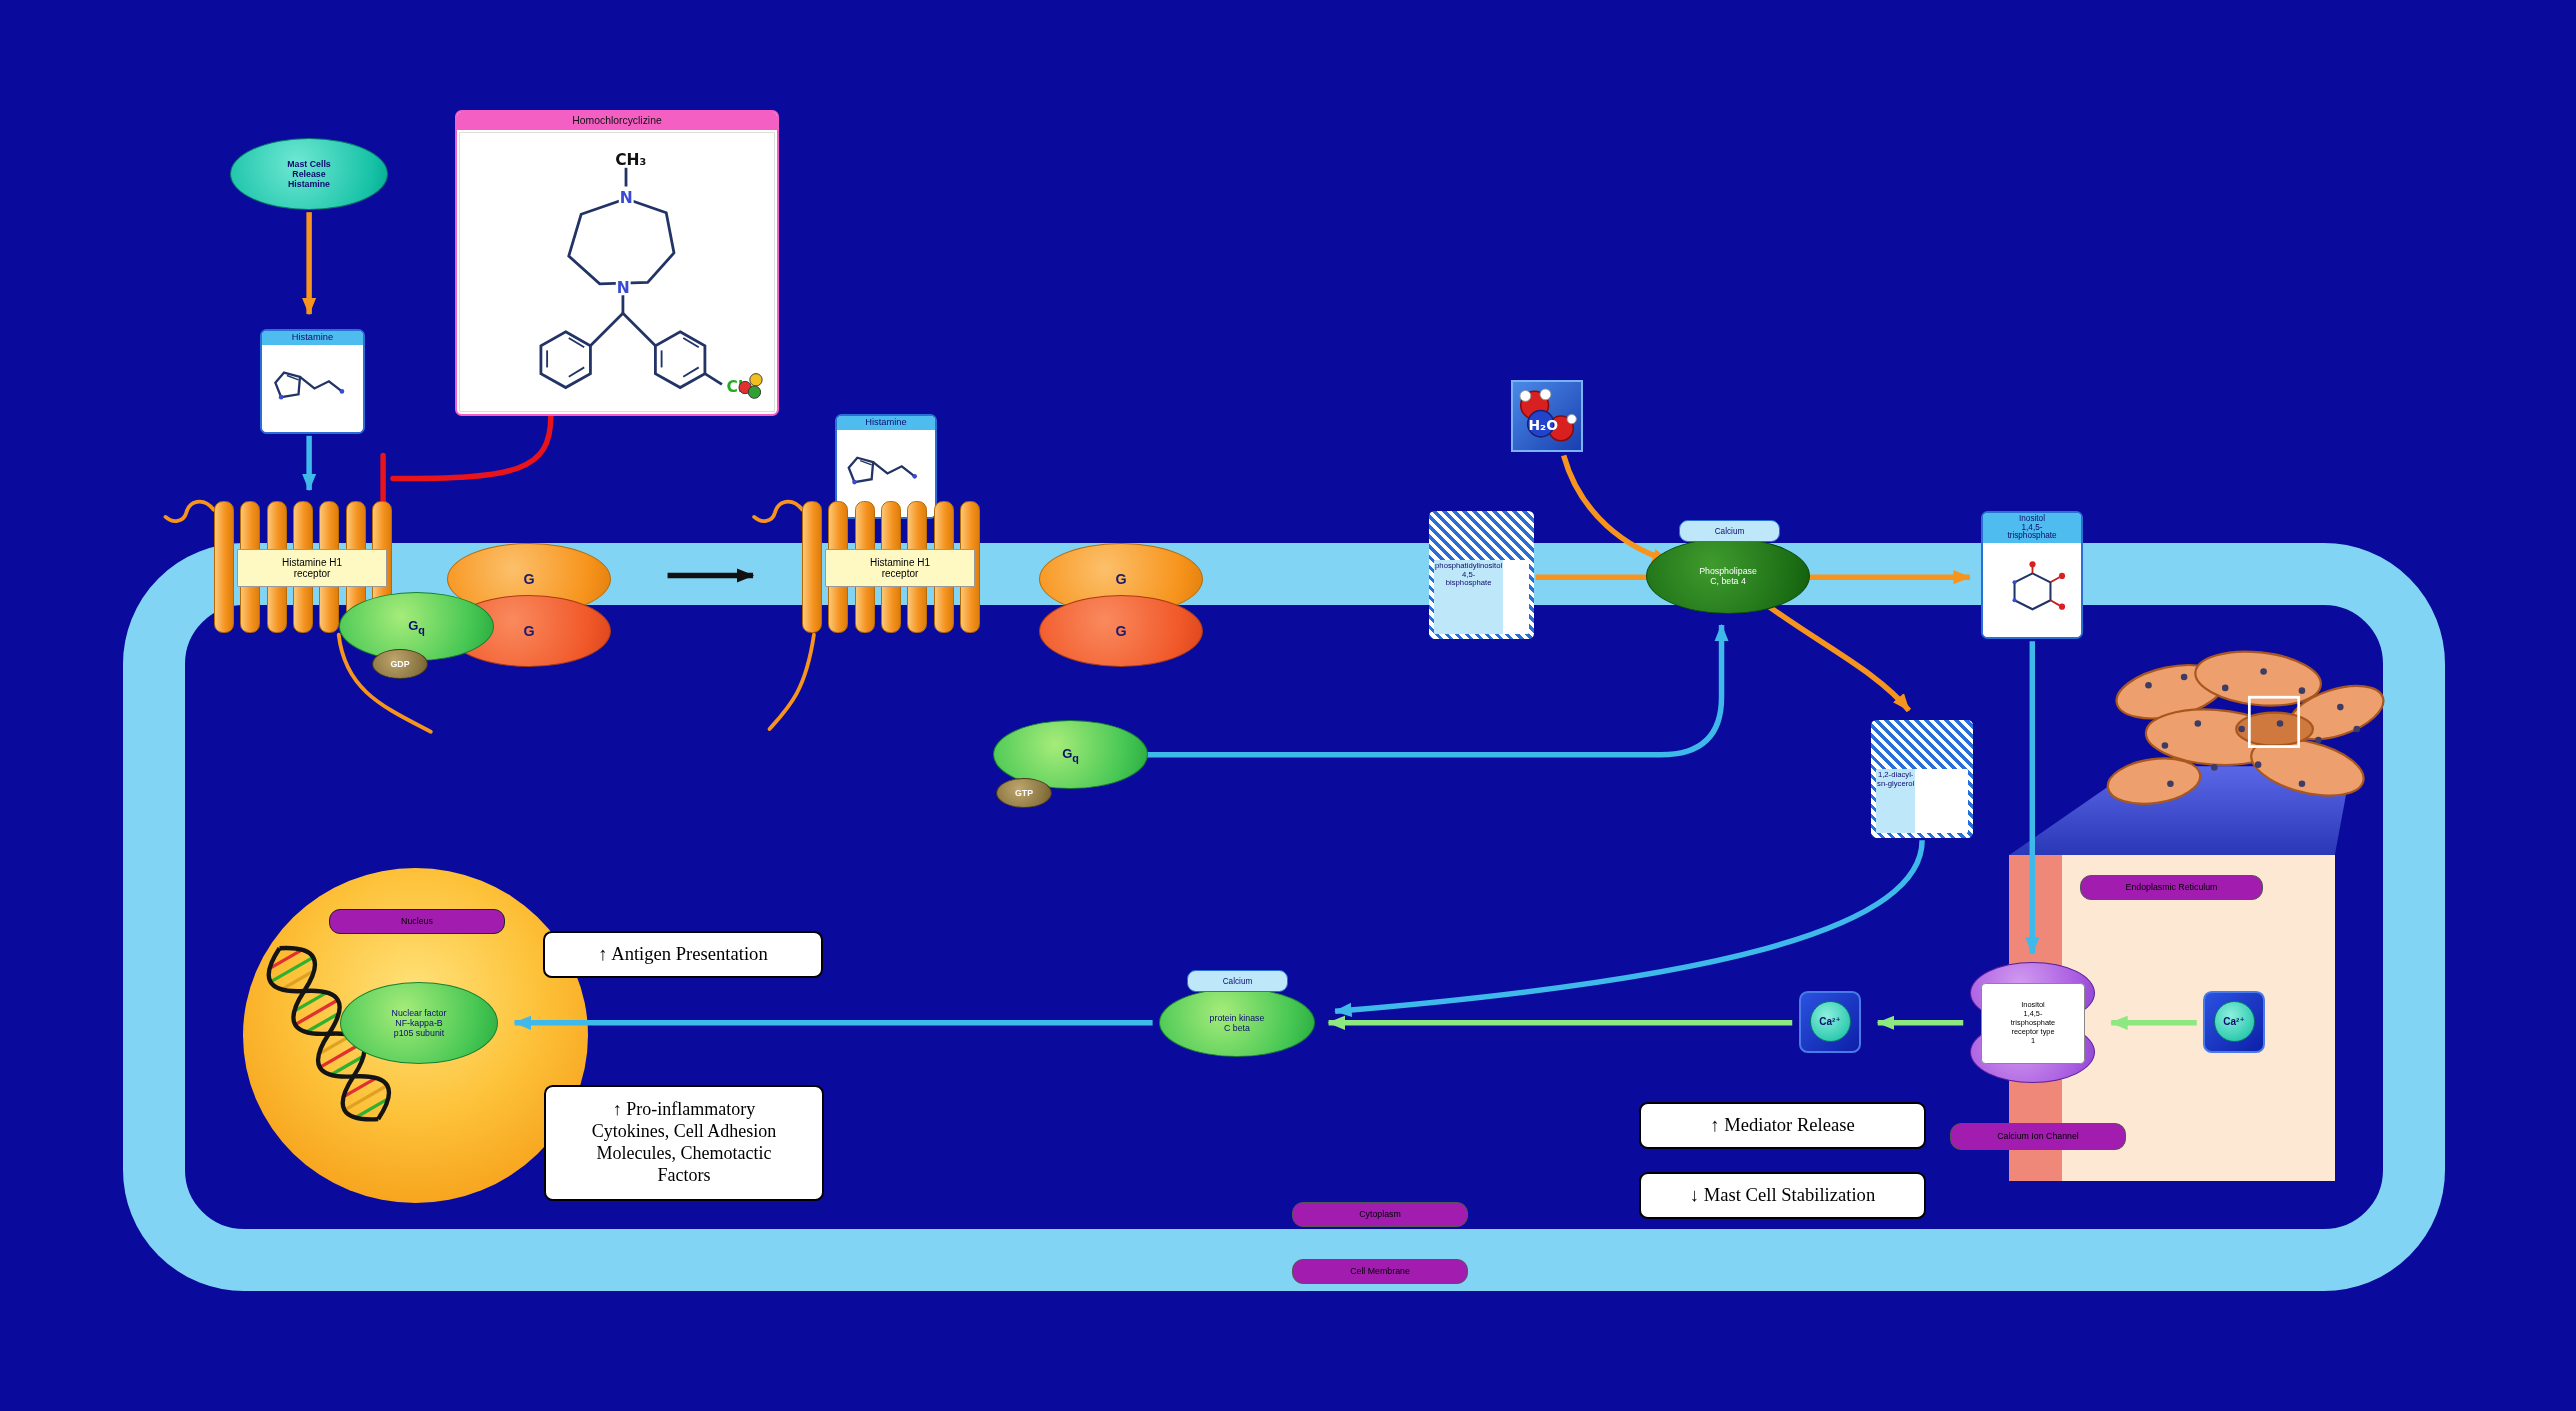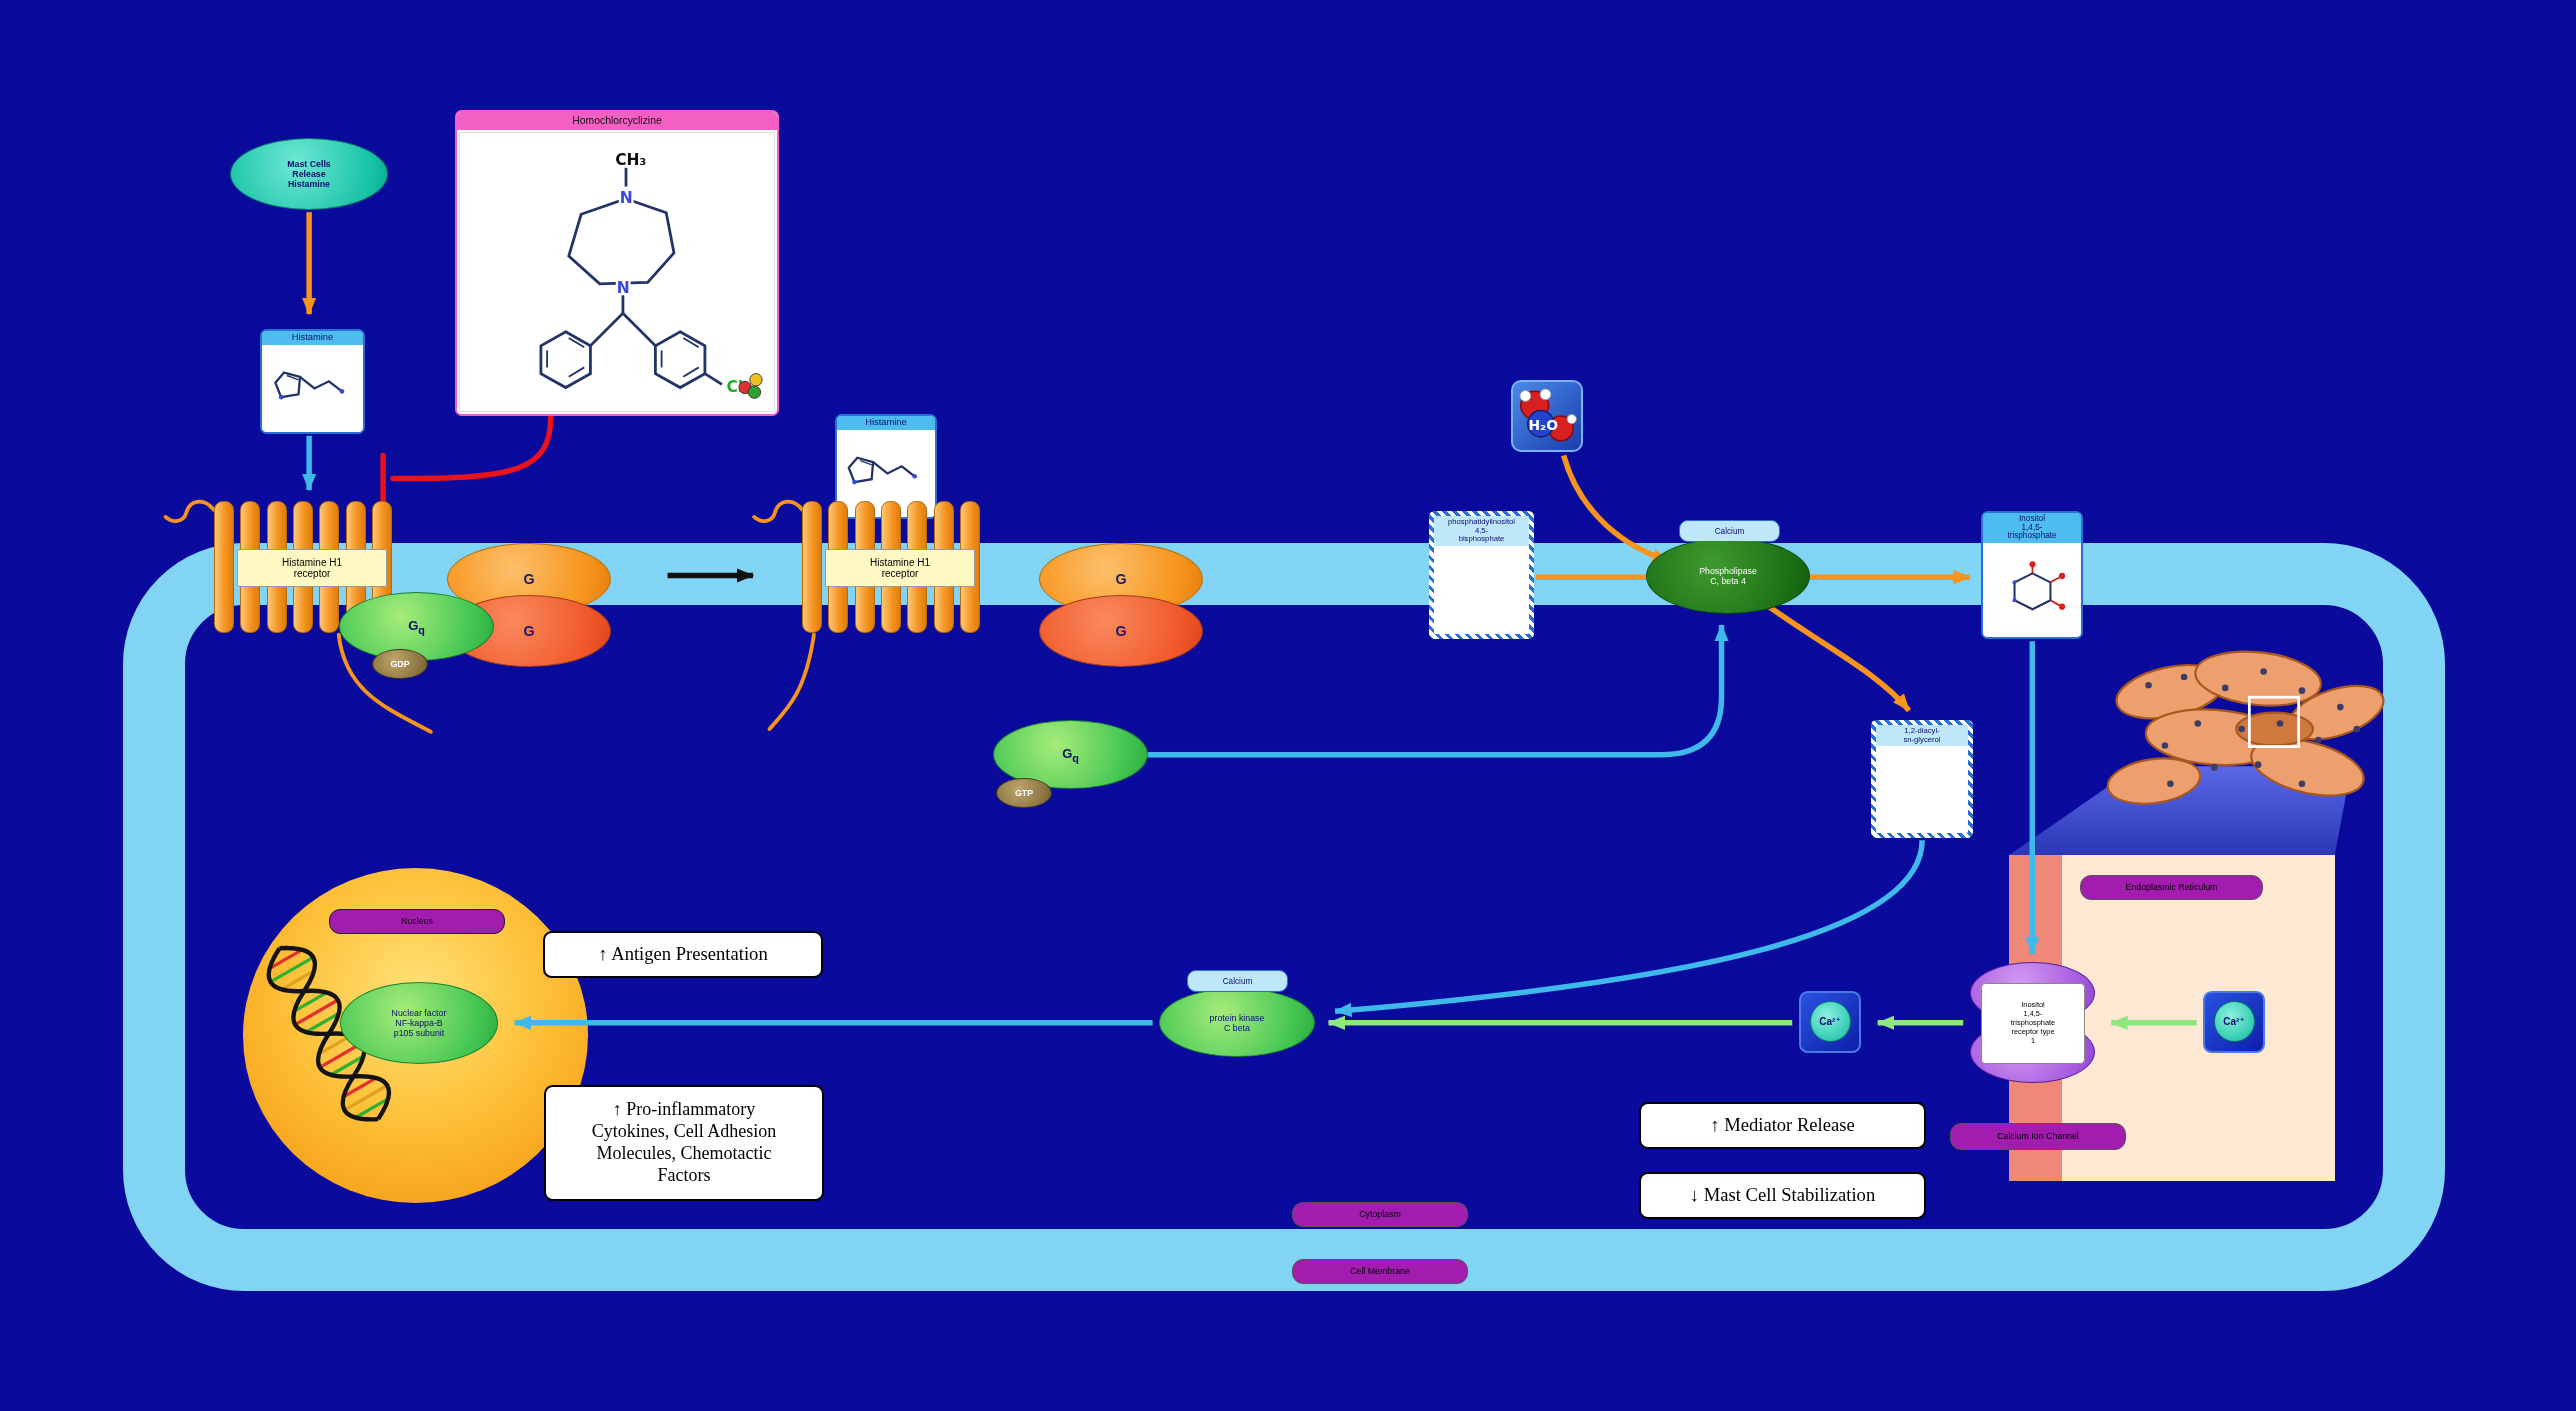--- a/index.html
+++ b/index.html
@@ -29,39 +29,39 @@
   .g-olive{background:radial-gradient(circle at 40% 35%,#bda56c,#8a7440 70%,#6b5a2e);border:1.1px solid #43381b;color:#fff;}
   .g-purple{background:radial-gradient(circle at 40% 35%,#d29af0,#a85ce0 70%,#8b3fd0);border:1.6px solid #5a1f9a;}
   .g-teal{background:radial-gradient(circle at 42% 35%,#6fe8d4,#17c2a6 75%,#02a78c);border:1.6px solid #067a68;color:#0c0c6e;}
   
   .chembox{background:#fff;border:2.2px solid #2a6fd6;border-radius:6.6px;box-sizing:border-box;overflow:hidden;
            display:flex;flex-direction:column;box-shadow:0 0 0 1.1px #9dc9f5 inset;}
   .chembox .hd{background:#4fbcf0;color:#0c0c6e;font-size:9.3px;padding:2.2px 1.1px;text-align:center;line-height:1.05;}
   .chembox .bd{flex:1;background:#fff;display:flex;align-items:center;justify-content:center;}
   
   .hatch{background:repeating-linear-gradient(45deg,#2a6fd6 0 3.3px,#ffffff 3.3px 7.1px);padding:5px;border-radius:5.5px;box-sizing:border-box;display:flex;}
-  .hatch .inner{flex:1;background:#fff;display:flex;flex-direction:column;border-radius:2.2px;overflow:hidden;}
+  .hatch .inner{flex:1;background:#fff;display:flex;flex-direction:row;border-radius:2.2px;overflow:hidden;margin-top:44px;}
   .hatch .hd{background:#bfe7fa;color:#0c0c6e;font-size:7.7px;padding:2.2px 1.1px;text-align:center;line-height:1.1;}
   .hatch .bd{flex:1;background:#fff;}
   
   .catag{background:#bfe7fa;border:1.1px solid #2a6fd6;border-radius:8.8px;color:#0c0c6e;font-size:8.2px;}
   
   .helix{position:absolute;top:0;width:20px;height:132px;border-radius:8.8px;
          background:linear-gradient(90deg,#fcc778,#f59422 55%,#e07d0a);border:1.1px solid #b56c08;box-sizing:border-box;}
   .rlabel{background:#fef9c3;border:0.5px solid #999;border-radius:1px;color:#000;font-size:10px;line-height:1.15;}
   
   .outcome{background:#fff;border:2.7px solid #000;border-radius:8.8px;color:#000;
            font-family:"Liberation Serif","DejaVu Serif",serif;font-size:18.6px;line-height:1.22;}
   
   .cabox{background:linear-gradient(135deg,#2a52e0,#0d1fa8);border:2.2px solid #4a7ae8;border-radius:8.8px;box-sizing:border-box;}
   .cacirc{width:39px;height:39px;border-radius:50%;margin:8.2px auto;
           background:radial-gradient(circle at 40% 35%,#8df0de,#2cc9ae 75%,#0aa890);border:1.6px solid #067a68;
           display:flex;align-items:center;justify-content:center;color:#0c0c6e;font-size:10px;font-weight:bold;}
   
-  #water{background:linear-gradient(135deg,#4a8ae8,#1a3fb0);border:2.2px solid #7ab2f5;border-radius:10px;box-sizing:border-box;}
+  #water{background:linear-gradient(135deg,#4a8ae8,#1a3fb0);border:2.2px solid #7ab2f5;border-radius:0;box-sizing:border-box;}
   
   #drugbox{background:#fff;border:2.7px solid #f45fc3;border-radius:6.6px;box-sizing:border-box;display:flex;flex-direction:column;overflow:hidden;}
   #drugbox .hd{background:#f45fc3;color:#111;font-size:10.4px;text-align:center;padding:3.3px 0;}
   #drugbox .bd{flex:1;background:#fff;border:1.1px solid #ddd;margin:2.2px;display:flex;align-items:center;justify-content:center;}
   svg text{font-family:"DejaVu Sans",sans-serif;}
 </style>
 </head>
 <body>
 
 <div id="stage">

